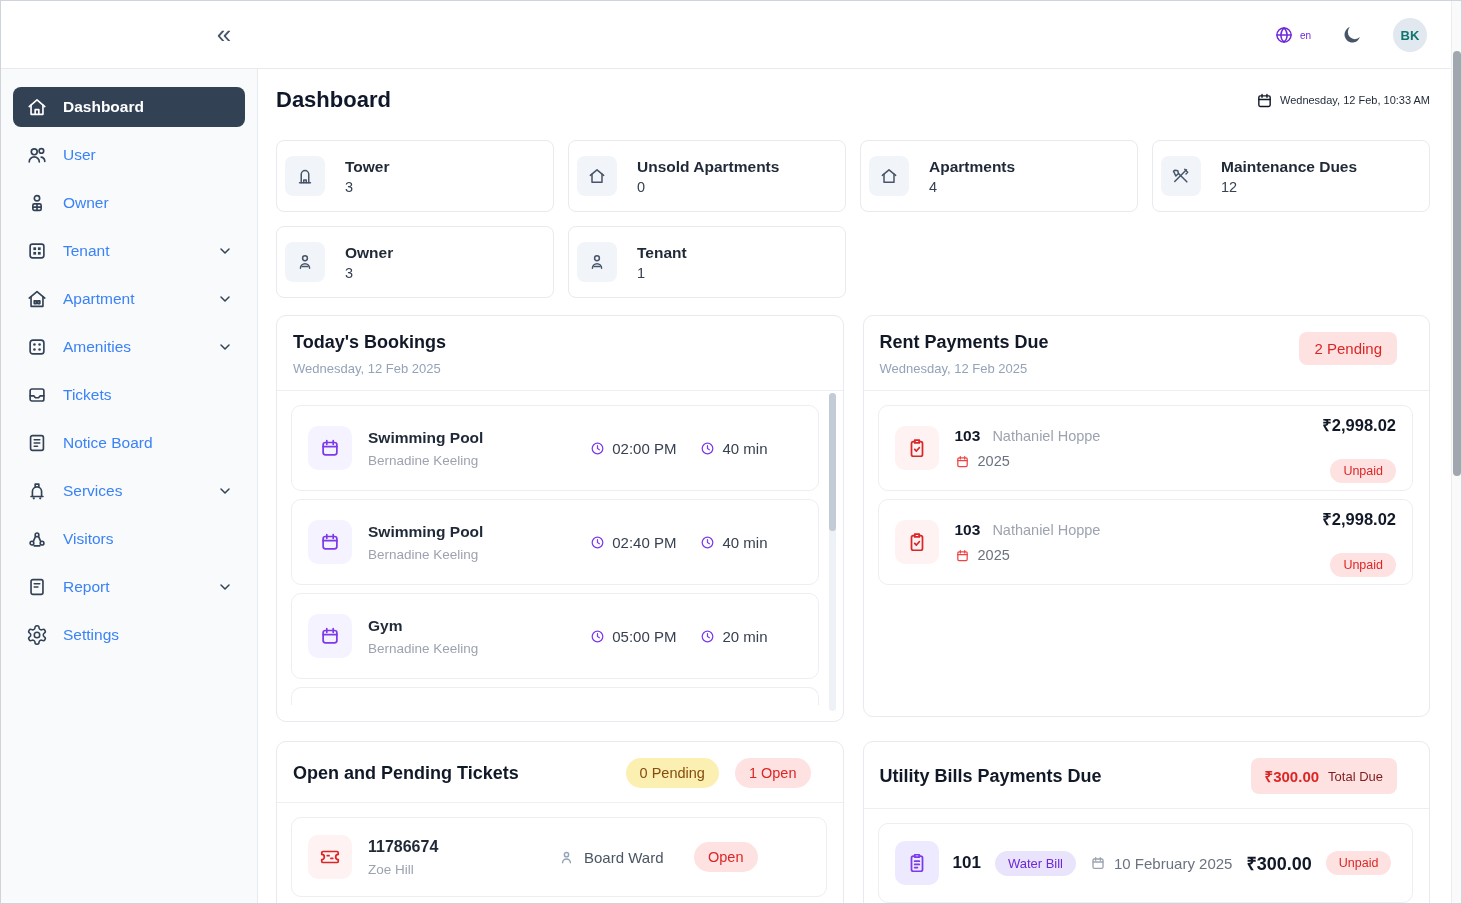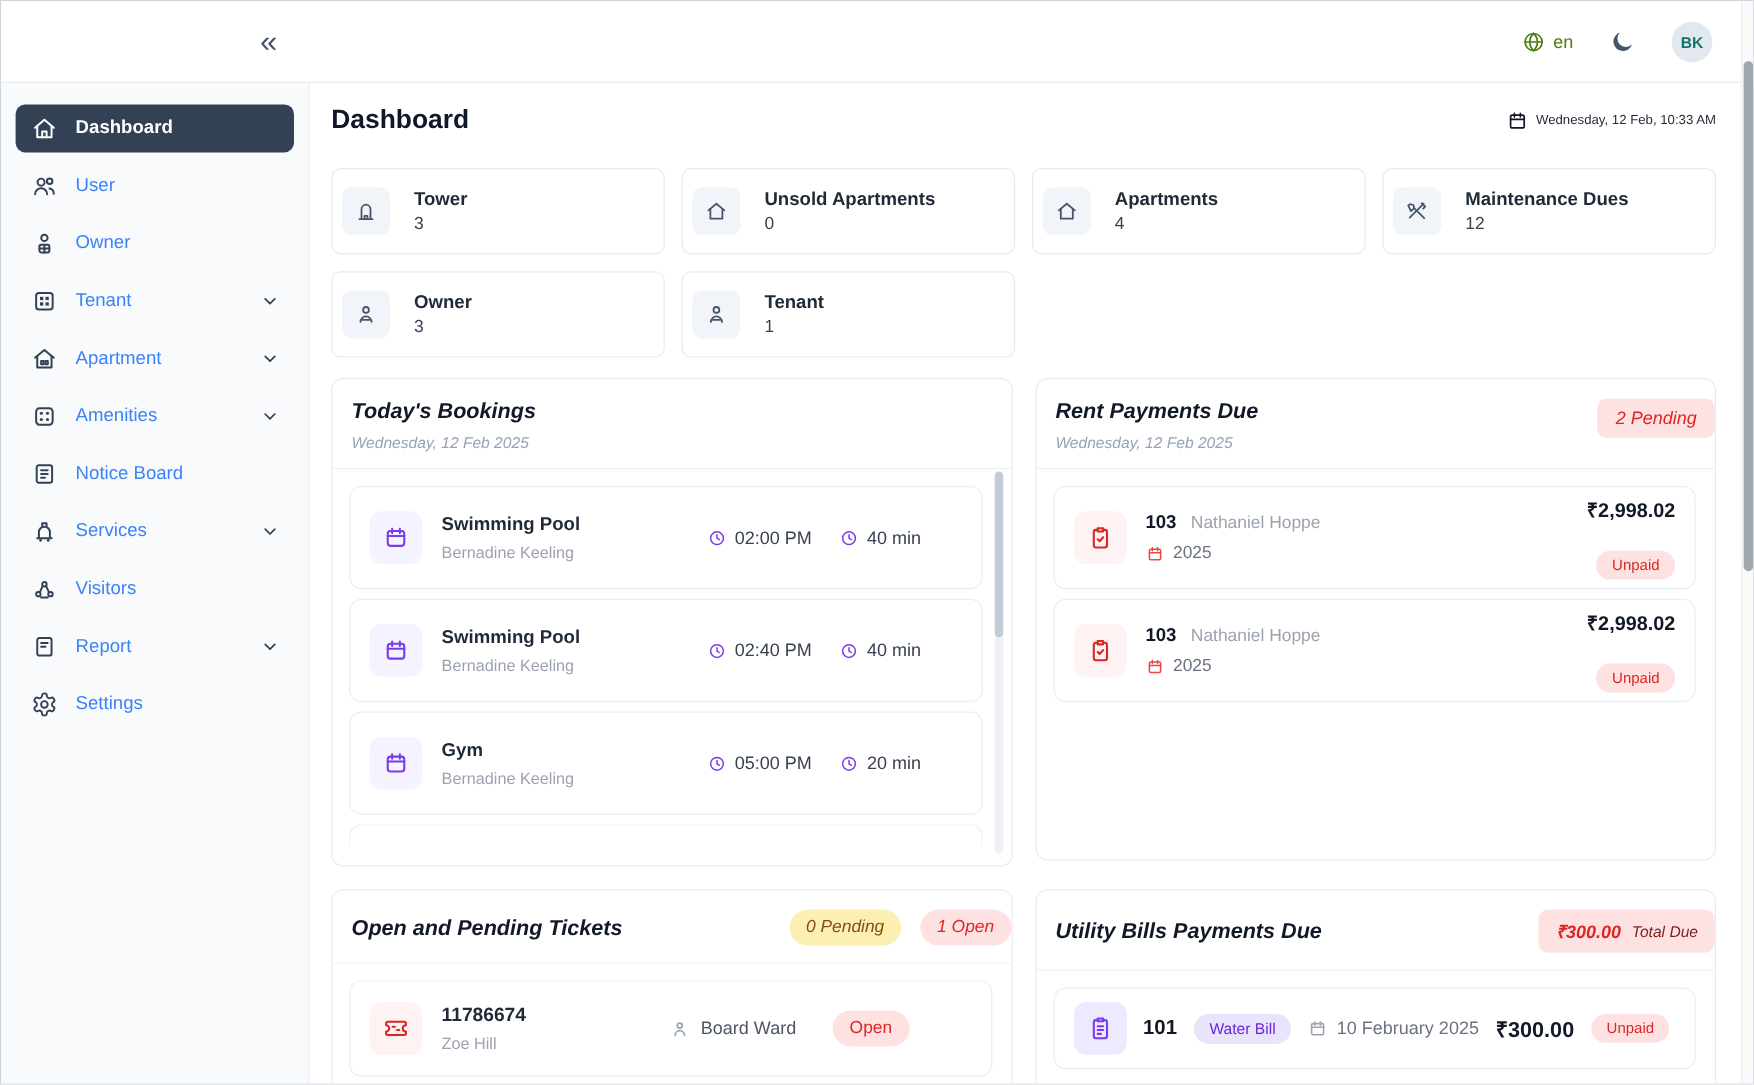--- a/index.html
+++ b/index.html
@@ -4,21 +4,21 @@
 <style>
   * { margin:0; padding:0; box-sizing:border-box; }
   html,body { width:1462px; height:904px; }
   body { font-family:"Liberation Sans", sans-serif; background:#fff; color:#111827; overflow:hidden; }
   .app { position:relative; width:1462px; height:904px; background:#fff; border:1px solid #cfd4da; overflow:hidden; }
 
   
   .topbar { position:absolute; top:0; left:0; right:0; height:68px; background:#fff; border-bottom:1px solid #e7eaee; z-index:5; }
   .collapse-btn { position:absolute; left:206px; top:16px; width:34px; height:34px; display:flex; align-items:center; justify-content:center; font-size:26px; color:#475569; cursor:pointer; }
   .topbar-right { position:absolute; right:34px; top:0; height:68px; display:flex; align-items:center; gap:30px; }
-  .lang { display:flex; align-items:center; gap:6px; color:#4d7c0f; font-size:15px; cursor:pointer; }
+  .lang { display:flex; align-items:center; gap:6px; color:#6d28d9; font-size:10px; cursor:pointer; }
   .moon { display:flex; align-items:center; cursor:pointer; }
   .avatar { width:34px; height:34px; border-radius:50%; background:#e2e8f0; display:flex; align-items:center; justify-content:center; font-size:13px; font-weight:bold; color:#0f766e; cursor:pointer; }
 
   
   .sidebar { position:absolute; top:68px; left:0; bottom:0; width:257px; background:#f8fafc; border-right:1px solid #e7eaee; padding:18px 12px; }
   .side-item { display:flex; align-items:center; height:40px; margin-bottom:8px; padding:0 12px; border-radius:8px; color:#3b82f6; cursor:pointer; }
   .side-item .sicon { width:24px; height:24px; display:flex; align-items:center; justify-content:center; color:#334155; }
   .side-item .slabel { margin-left:14px; font-size:15.5px; flex:1; }
   .side-item .schev { width:16px; height:16px; color:#334155; display:flex; align-items:center; }
   .side-item.active { background:#334155; color:#fff; }
@@ -35,21 +35,21 @@
   .stats { display:grid; grid-template-columns:repeat(4,1fr); gap:14px; margin-top:25px; }
   .stat-card { height:72px; background:#fff; border:1px solid #e8eaef; border-radius:8px; display:flex; align-items:center; padding:0 8px; }
   .stat-icon { width:40px; height:40px; border-radius:8px; background:#f1f5f9; display:flex; align-items:center; justify-content:center; color:#475569; flex:0 0 40px; }
   .stat-text { margin-left:20px; }
   .stat-label { font-size:15.5px; font-weight:bold; color:#1f2937; }
   .stat-value { font-size:14.5px; color:#374151; margin-top:3px; }
 
   
   .cards { display:grid; grid-template-columns:1fr 1fr; gap:19px; margin-top:17px; align-items:start; }
   .card { background:#fff; border:1px solid #e8eaef; border-radius:10px; overflow:hidden; position:relative; }
-  .card-head { display:flex; align-items:flex-start; justify-content:space-between; padding:16px 0 14px 16px;font-style:italic; }
+  .card-head { display:flex; align-items:flex-start; justify-content:space-between; padding:16px 32px 14px 16px; }
   .card-title { font-size:18px; font-weight:bold; color:#111827; }
   .card-sub { font-size:13px; color:#94a3b8; margin-top:8px; }
   .card-divider { border-bottom:1px solid #edf0f3; }
 
   .badge-pill { border-radius:8px; padding:8px 15px; font-size:15px; font-weight:500; white-space:nowrap; }
   .badge-red { background:#fee2e2; color:#dc2626; }
   .badge-yellow { background:#fbf0b2; color:#854d0e; border-radius:16px; padding:7px 14px; font-size:14.5px; }
   .badge-open { background:#fee2e2; color:#dc2626; border-radius:16px; padding:7px 14px; font-size:14.5px; font-weight:500; }
 
   .list-area { position:relative; padding:14px 24px 0 14px; }
@@ -81,21 +81,21 @@
   .badge-unpaid { background:#fee2e2; color:#dc2626; font-size:12.5px; border-radius:14px; padding:5px 13px; }
   .rent-body { height:318px; }
 
   
   .ticket-item { height:80px; display:grid; grid-template-columns:250px 1fr auto; align-items:center; }
   .ticket-left { display:flex; align-items:center; }
   .ticket-assignee { display:flex; align-items:center; gap:9px; font-size:15px; color:#4b5563; }
   .head-badges { display:flex; align-items:center; gap:16px; }
 
   
-  .utility-item { height:68px; display:flex; align-items:center; gap:14px; }
+  .utility-item { height:80px; display:flex; align-items:center; gap:14px; }
   .util-unit { font-size:17px; font-weight:bold; color:#111827; }
   .badge-watertype { background:#e9e4fb; color:#6d28d9; font-size:13px; font-weight:500; border-radius:14px; padding:5px 13px; }
   .util-date { display:flex; align-items:center; gap:8px; font-size:15px; color:#6b7280; }
   .util-amount { font-size:18px; font-weight:bold; color:#111827; }
   .badge-total { background:#fee2e2; border-radius:8px; padding:8px 14px; display:flex; align-items:center; gap:9px; }
   .badge-total .amt { color:#dc2626; font-size:15px; font-weight:bold; }
   .badge-total .lbl { color:#7f1d1d; font-size:13px; }
 
   
   .page-scrollbar { position:absolute; top:0; right:0; bottom:0; width:10px; background:#fafafa; border-left:1px solid #ededed; z-index:20; }
@@ -219,20 +219,29 @@
         </span>
       <span class="slabel">Amenities</span>
       <span class="schev">
           <svg width="16" height="16" viewBox="0 0 24 24" fill="none" stroke="currentColor" stroke-width="2.2" stroke-linecap="round" stroke-linejoin="round">
             <path d="m6 9 6 6 6-6"></path>
           </svg>
         </span>
     </div>
 
 
+    <div class="side-item">
+      <span class="sicon">
+          <svg width="22" height="22" viewBox="0 0 24 24" fill="none" stroke="currentColor" stroke-width="1.8" stroke-linecap="round" stroke-linejoin="round">
+            <rect x="4.5" y="5.5" width="15" height="13" rx="2"></rect>
+            <path d="M4.5 13h4l1.8 2h3.4l1.8-2h4"></path>
+          </svg>
+        </span>
+      <span class="slabel">Tickets</span>
+    </div>
 
     <div class="side-item">
       <span class="sicon">
           <svg width="22" height="22" viewBox="0 0 24 24" fill="none" stroke="currentColor" stroke-width="1.8" stroke-linecap="round" stroke-linejoin="round">
             <rect x="5" y="4" width="14" height="16" rx="2"></rect>
             <path d="M9 8.5h6M9 12h6M9 15.5h3.5"></path>
           </svg>
         </span>
       <span class="slabel">Notice Board</span>
     </div>

